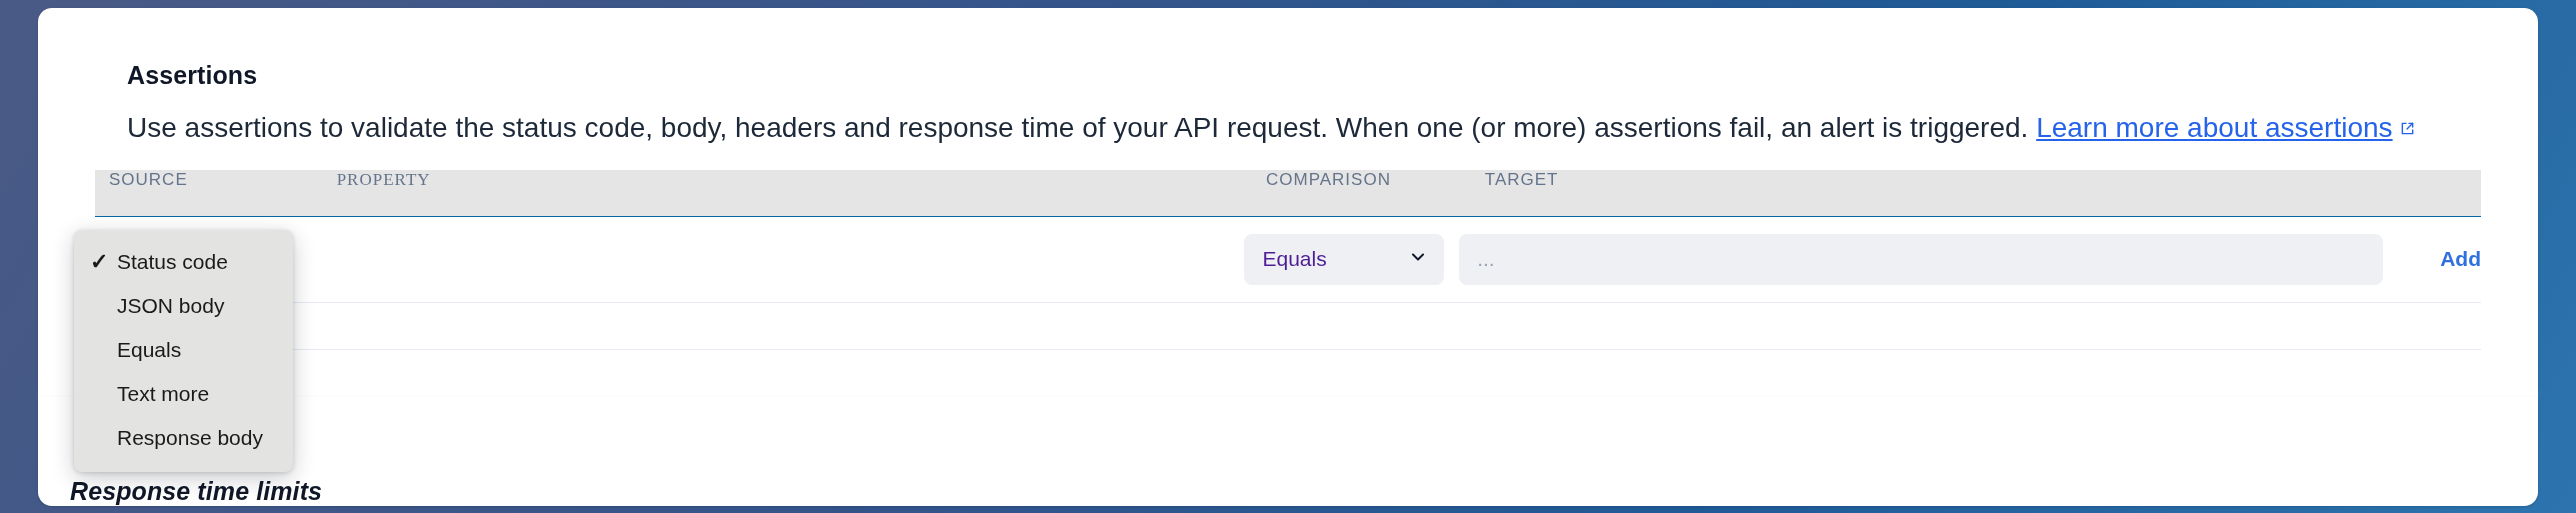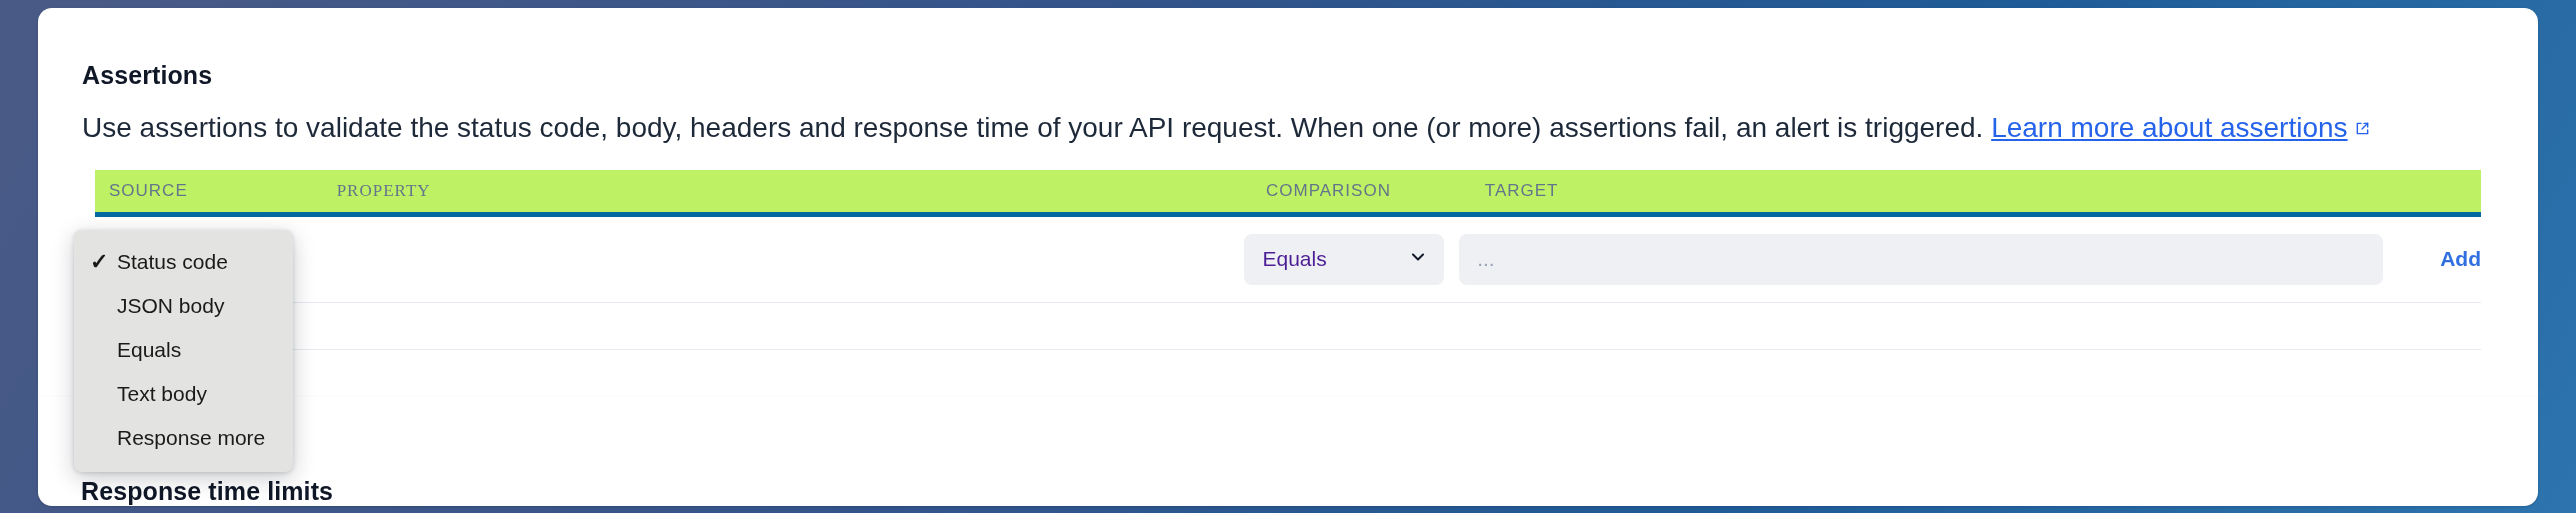--- a/index.html
+++ b/index.html
@@ -69,35 +69,34 @@
     cursor: pointer;
   }
   .ext-icon {
     display: inline-block;
     vertical-align: 1px;
     margin-left: 7px;
   }
   .ext-icon svg { display: block; }
 
   .assertions-head {
-    padding: 32px 57px 0 44px;
+    padding: 32px 57px 0 89px;
   }
   .assertions-head .section-desc { margin-top: 24px; }
 
   
   .table {
     margin: 26px 57px 0 57px;
     position: relative;
   }
   .thead {
     display: flex;
-    align-items: center;
     height: 47px;
-    background: #bef264;
-    border-bottom: 5px solid #0369a1;
+    background: #e5e5e5;
+    border-bottom: 1px solid #0369a1;
   }
   .th {
     font-size: 17px;
     letter-spacing: 1px;
     color: #64748b;
     font-weight: normal;
     text-transform: uppercase;
   }
   .col-source     { width: 245px; padding-left: 14px; }
   .col-property   { width: 943px; font-family: Liberation Serif, serif; }
@@ -184,21 +183,22 @@
     position: absolute;
     left: 16px;
     font-size: 22px;
     font-weight: bold;
     color: #1a1a1a;
     line-height: 1;
   }
 
   
   .response-head {
-    padding: 59px 57px 0 43px;
+    padding: 59px 57px 0 32px;
+    font-style: italic;
   }
 </style>
 </head>
 <body>
 
 <div class="viewport">
 
   <section class="card card-assertions">
 
     <div class="assertions-head">
@@ -259,24 +259,24 @@
         <span class="check">✓</span>
         <span>Status code</span>
       </div>
       <div class="menu-item">
         <span>JSON body</span>
       </div>
       <div class="menu-item">
         <span>Equals</span>
       </div>
       <div class="menu-item">
-        <span>Text body</span>
-      </div>
-      <div class="menu-item">
-        <span>Response more</span>
+        <span>Text more</span>
+      </div>
+      <div class="menu-item">
+        <span>Response body</span>
       </div>
     </div>
 
   </section>
 
   <div class="sheet-seam"></div>
 
   <section class="card card-response">
     <div class="response-head">
       <h2 class="section-title">Response time limits</h2>

